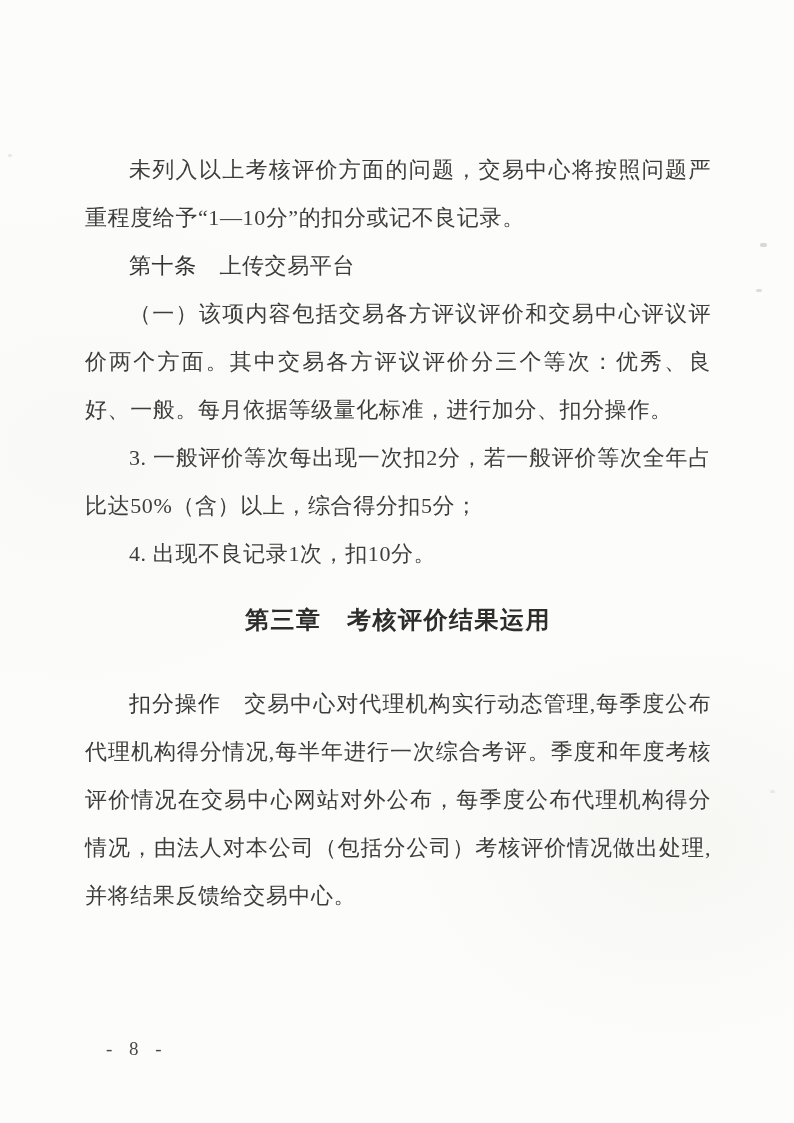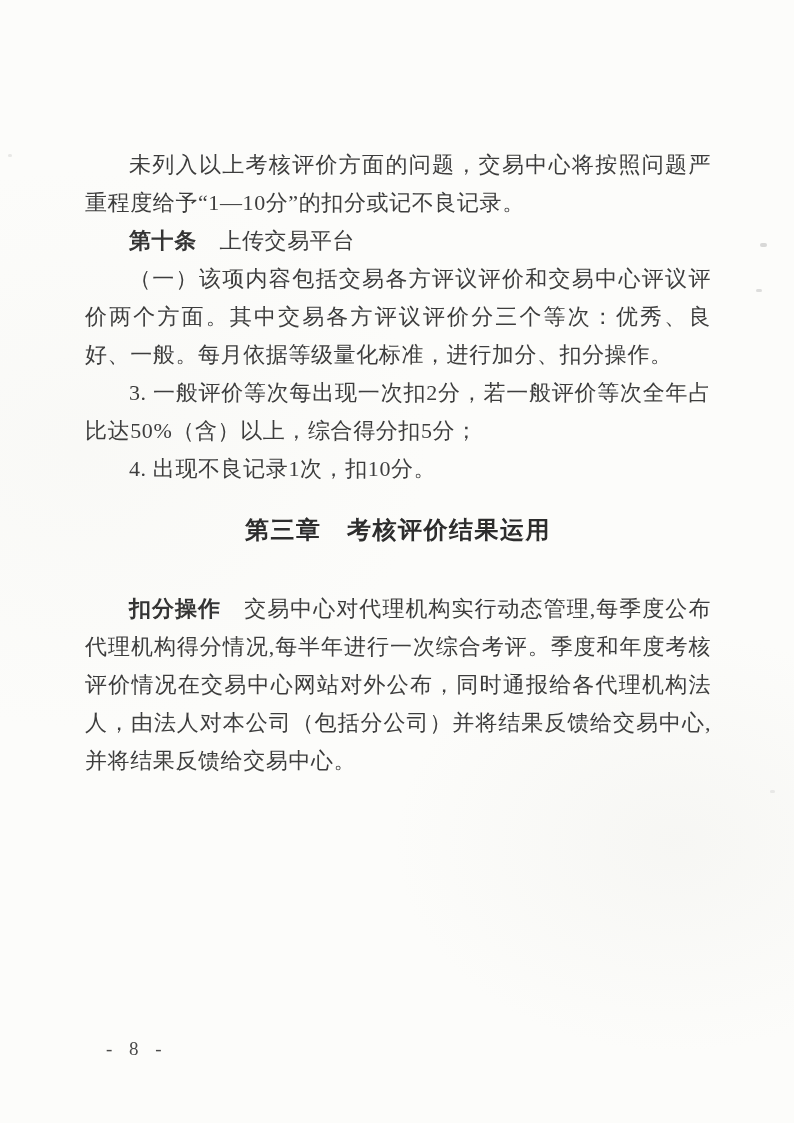--- a/index.html
+++ b/index.html
@@ -25,28 +25,28 @@
   }
   .text-block {
     position: absolute;
     left: 85px;
     top: 146px;
     width: 626px;
   }
   .para {
     margin: 0;
     font-size: 22px;
-    line-height: 38px;
+    line-height: 48px;
     letter-spacing: 0.6px;
     text-align: justify;
     text-indent: 2em;
     color: #3d3d3d;
   }
   .lead {
-    font-weight: bold;
+    font-weight: normal;
     color: #343434;
   }
   .chapter-heading {
     font-family: Liberation Serif, serif;
     font-weight: bold;
     font-size: 24px;
     letter-spacing: 1.5px;
     color: #2d2d2d;
     text-align: center;
     text-indent: 0;
@@ -91,17 +91,17 @@
 
 
 
   <p class="para"><span>3. 一般评价等次每出现一次扣2分，若一般评价等次全年占比达50%（含）以上，综合得分扣5分；</span></p>
 
   <p class="para"><span>4. 出现不良记录1次，扣10分。</span></p>
 
 
   <h2 class="chapter-heading">第三章　考核评价结果运用</h2>
 
-  <p class="para"><span class="lead">扣分操作</span><span>　交易中心对代理机构实行动态管理,每季度公布代理机构得分情况,每半年进行一次综合考评。季度和年度考核评价情况在交易中心网站对外公布，同时通报给各代理机构法人，由法人对本公司（包括分公司）并将结果反馈给交易中心,并将结果反馈给交易中心。</span></p>
+  <p class="para"><span class="lead">扣分操作</span><span>　交易中心对代理机构实行动态管理,每季度公布代理机构得分情况,每半年进行一次综合考评。季度和年度考核评价情况在交易中心网站对外公布，每季度公布代理机构得分情况，由法人对本公司（包括分公司）考核评价情况做出处理,并将结果反馈给交易中心。</span></p>
 
 </div>
 
 <div class="page-number">- 8 -</div>
 
 </body></html>

